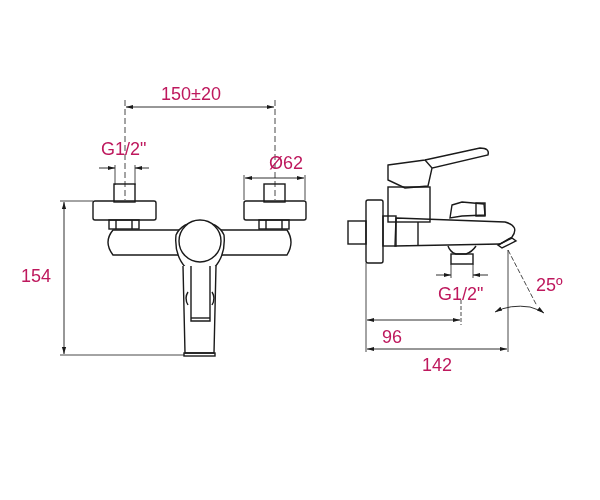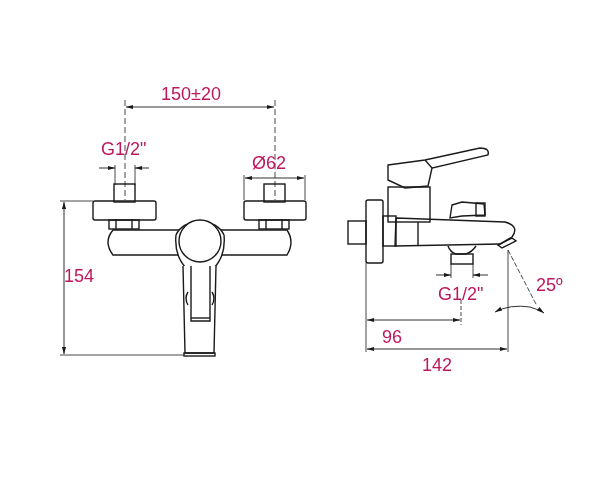--- a/index.html
+++ b/index.html
@@ -99,19 +99,19 @@
     <line x1="461" y1="300" x2="461" y2="325" stroke-width="0.8" stroke-dasharray="4,2"></line>
 
     <line x1="367" y1="320" x2="460" y2="320" stroke-width="0.9" marker-start="url(#arr)" marker-end="url(#arr)"></line>
 
     <line x1="367" y1="349" x2="507" y2="349" stroke-width="0.9" marker-start="url(#arr)" marker-end="url(#arr)"></line>
   </g>
 </svg>
 
 <div class="dim-label" style="left:161px;top:85px;">150±20</div>
 <div class="dim-label" style="left:101px;top:140px;">G1/2"</div>
-<div class="dim-label" style="left:252px;top:154px;">Ø62</div>
-<div class="dim-label" style="left:21px;top:267px;margin-left:43px;">154</div>
+<div class="dim-label" style="left:269px;top:154px;">Ø62</div>
+<div class="dim-label" style="left:21px;top:267px;">154</div>
 
 <div class="dim-label" style="left:438px;top:285px;">G1/2"</div>
 <div class="dim-label" style="left:536px;top:276px;">25º</div>
 <div class="dim-label" style="left:382px;top:328px;">96</div>
 <div class="dim-label" style="left:422px;top:356px;">142</div>
 
 </body></html>

